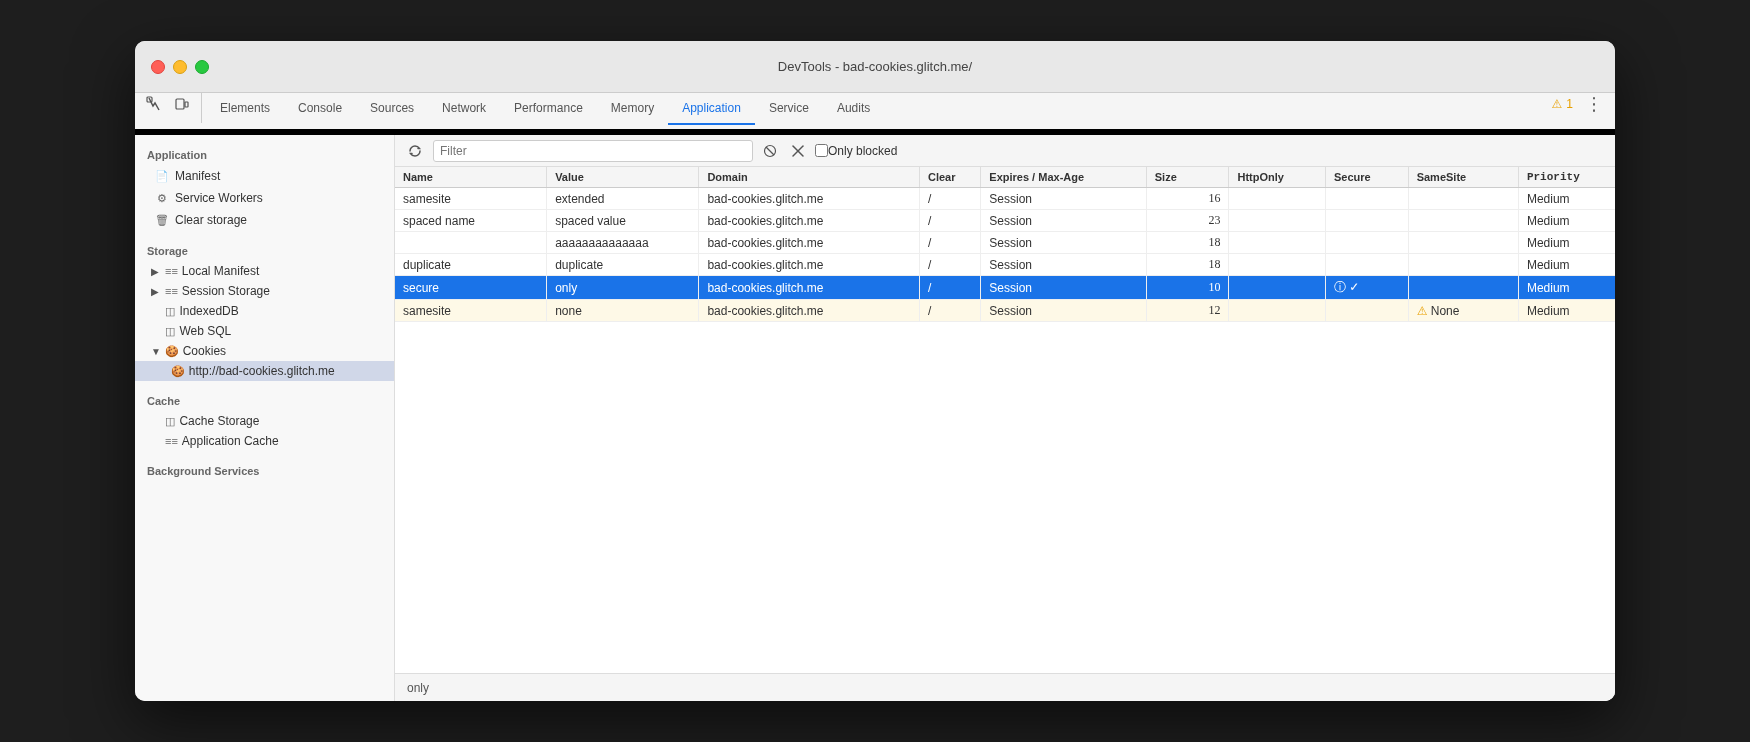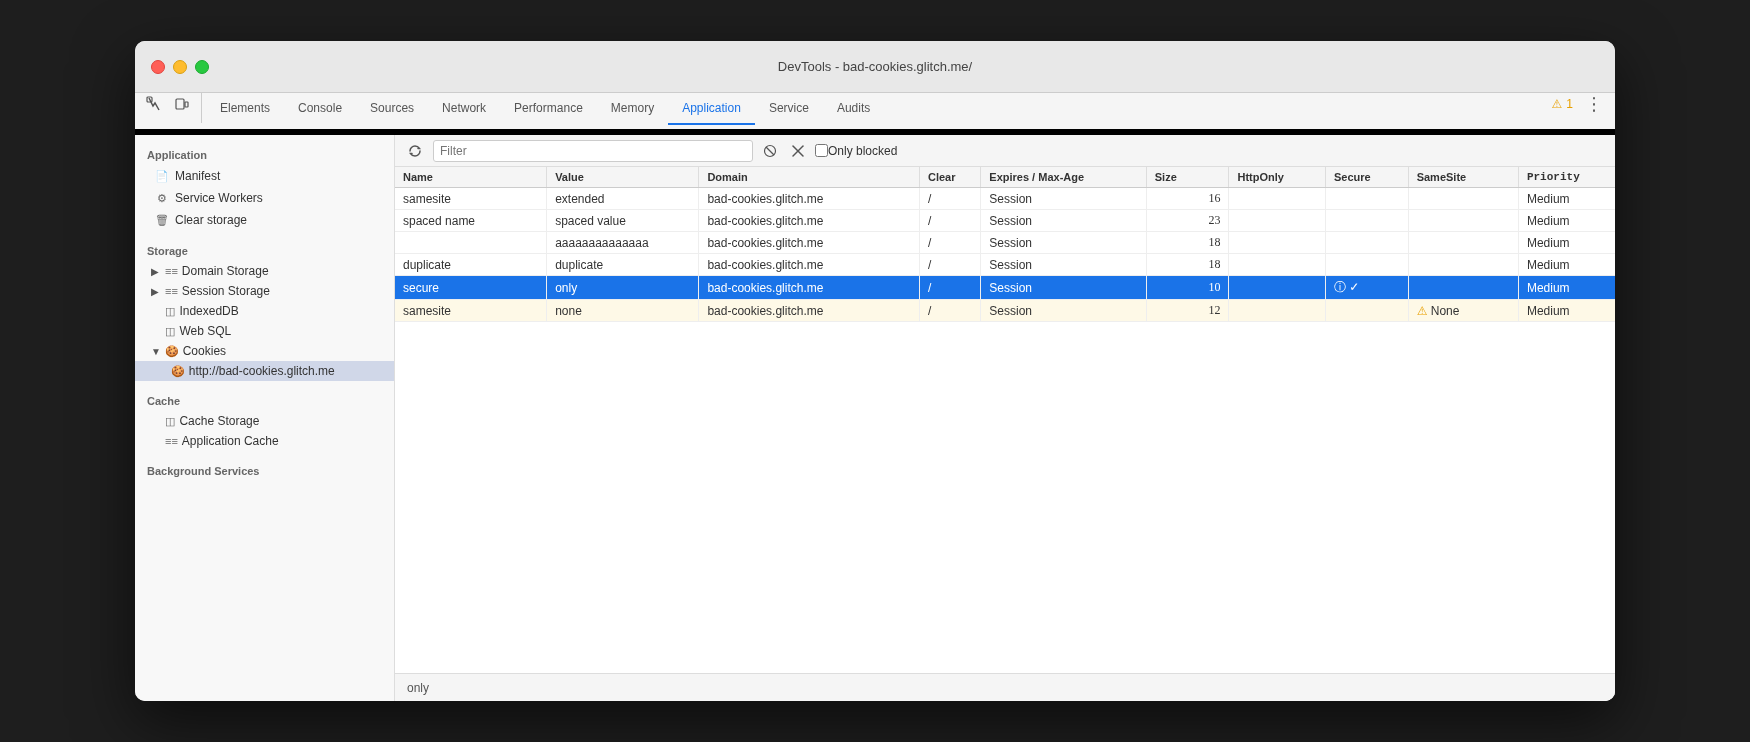--- a/index.html
+++ b/index.html
@@ -365,21 +365,21 @@
         <span class="sidebar-item-text">Clear storage</span>
       </div>
 
       <div class="sidebar-divider"></div>
 
       <div class="sidebar-section-label">Storage</div>
 
       <div class="sidebar-tree-item">
         <span class="tree-arrow closed"></span>
         <span style="font-size:11px;color:#666;">≡≡</span>
-        <span class="sidebar-item-text">Domain Storage</span>
+        <span class="sidebar-item-text">Local Manifest</span>
       </div>
       <div class="sidebar-tree-item">
         <span class="tree-arrow closed"></span>
         <span style="font-size:11px;color:#666;">≡≡</span>
         <span class="sidebar-item-text">Session Storage</span>
       </div>
       <div class="sidebar-tree-item">
         <span style="width:10px;"></span>
         <span style="font-size:11px;color:#666;">◫</span>
         <span class="sidebar-item-text">IndexedDB</span>

